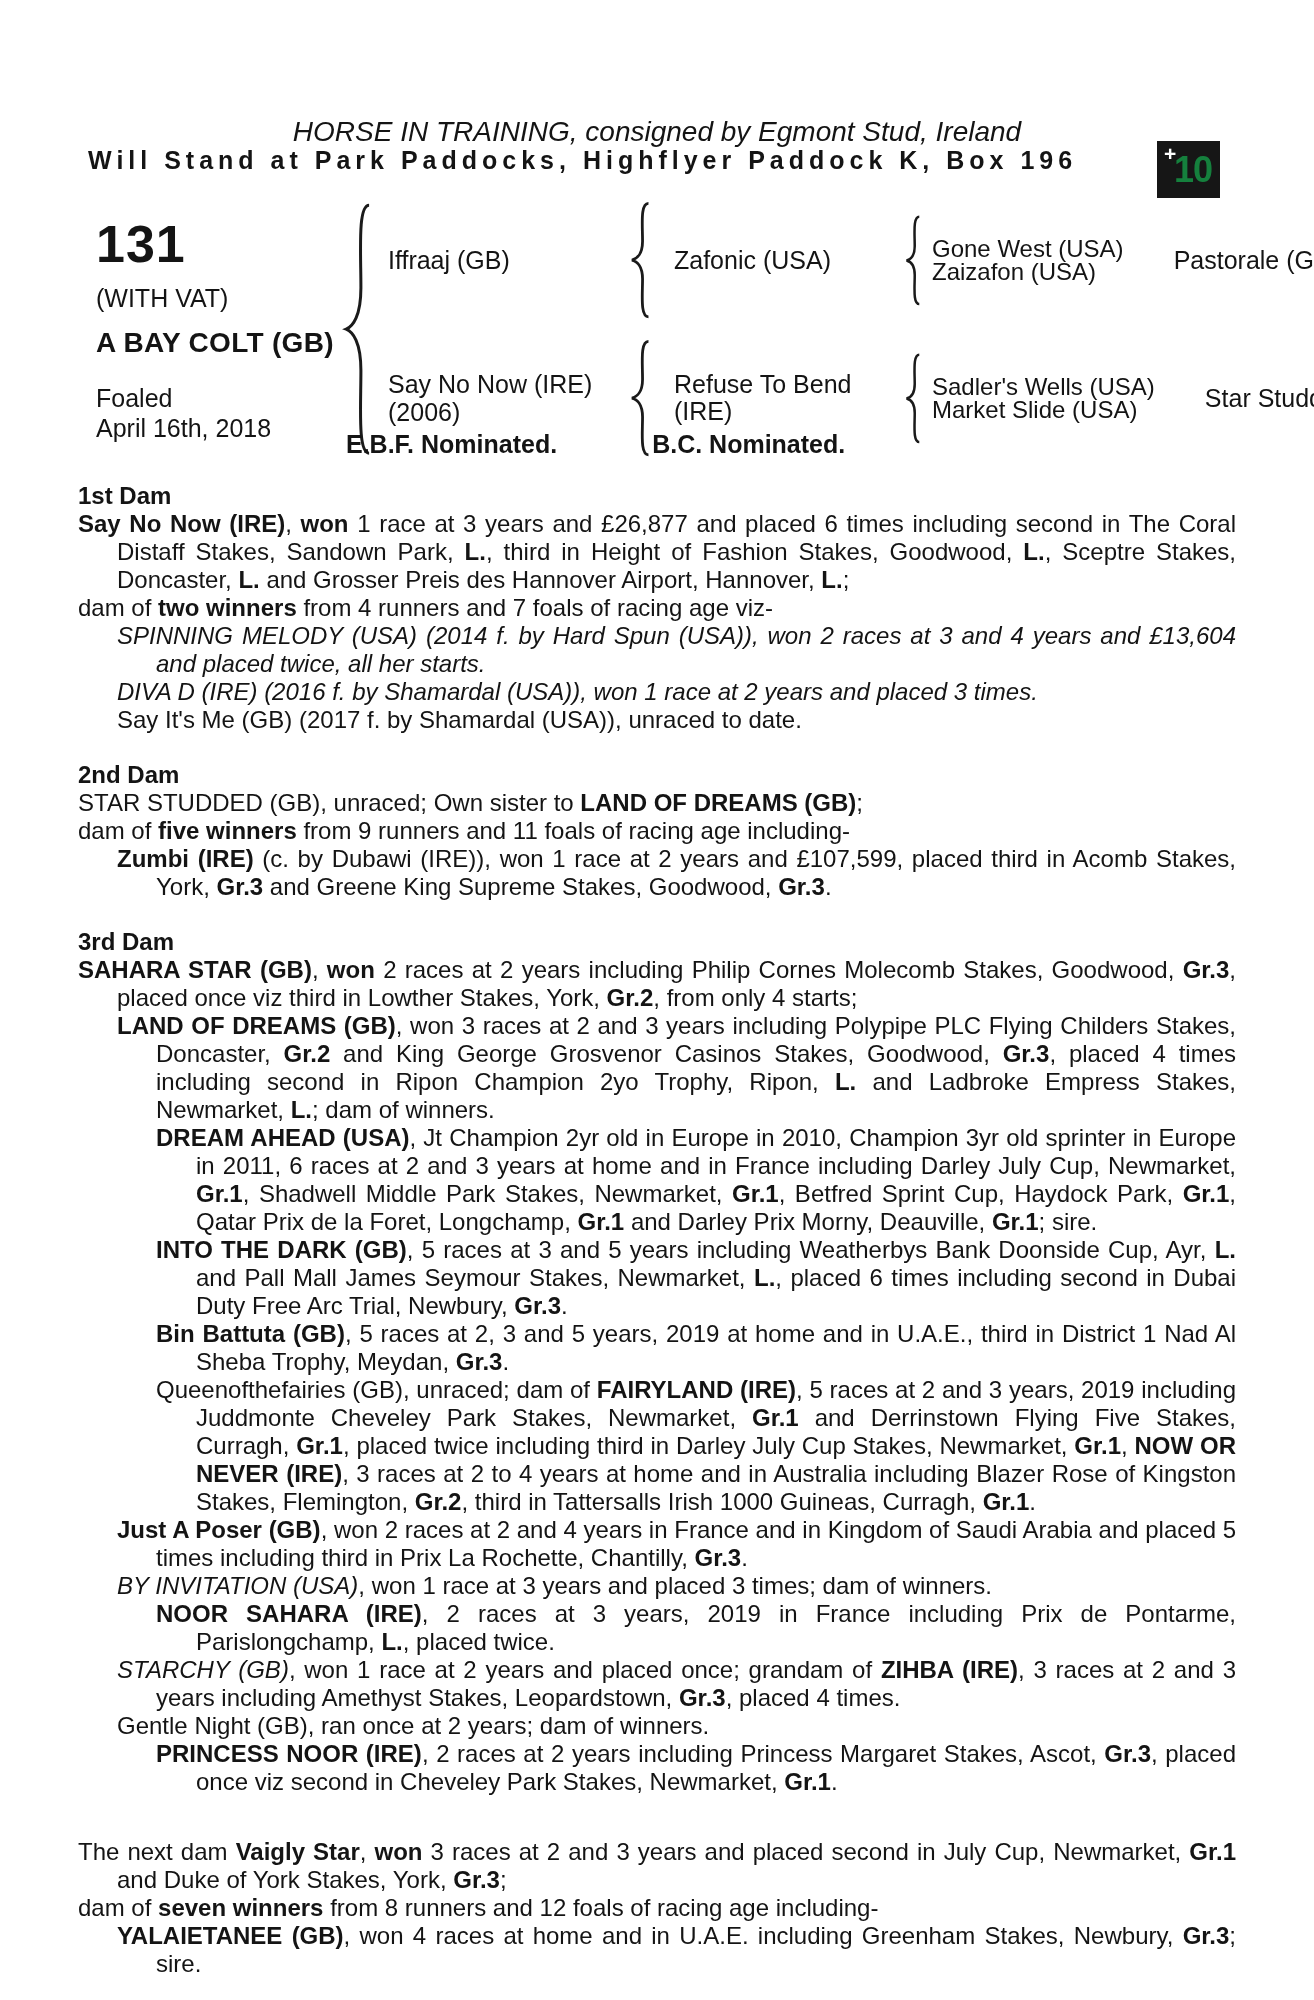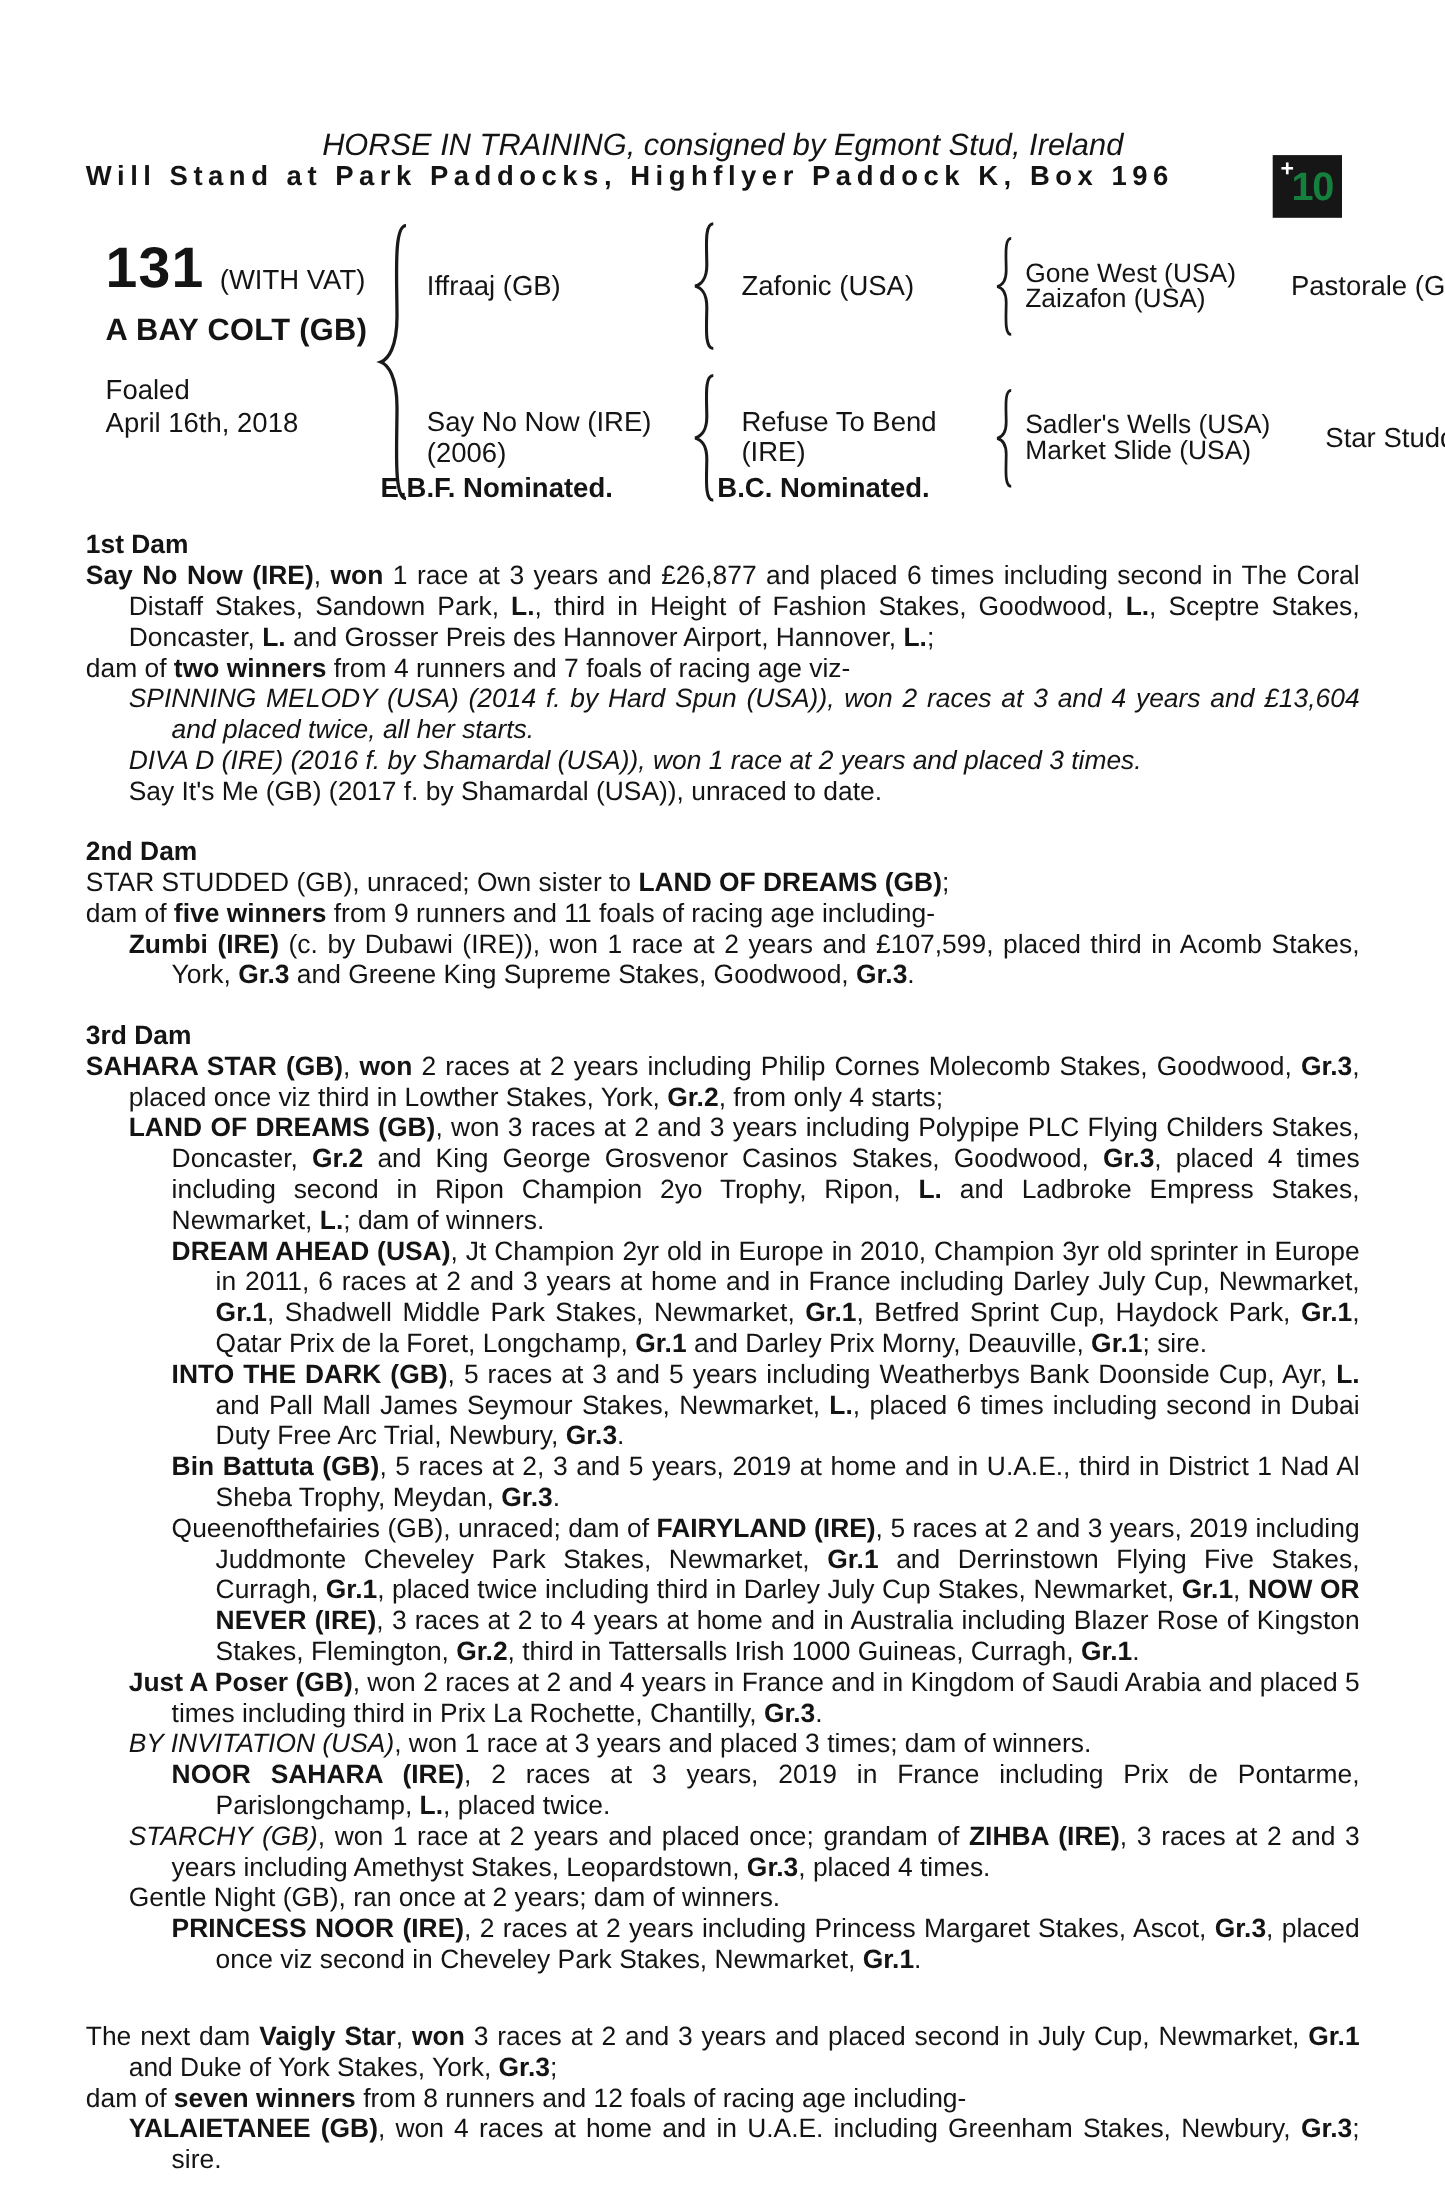--- a/index.html
+++ b/index.html
@@ -3,30 +3,30 @@
 <meta charset="utf-8">
 <title>Lot 131</title>
 <style>
   html,body{margin:0;padding:0;}
   body{
     width:1314px;height:2000px;background:#ffffff;color:#141414;
     font-family:"Liberation Sans",sans-serif;position:relative;overflow:hidden;
   }
   .consign-line{position:absolute;top:116px;left:78px;width:1158px;text-align:center;
     font-style:italic;font-size:28px;}
-  .stand-line{position:absolute;top:146px;left:78px;font-size:25px;font-weight:bold;
+  .stand-line{position:absolute;top:146px;left:88px;font-size:25px;font-weight:bold;
     letter-spacing:5px;white-space:nowrap;}
   
   .badge{position:absolute;left:1157px;top:141px;width:63px;height:57px;background:#161616;}
   .badge .plus{position:absolute;left:7px;top:1px;color:#fff;font-size:21px;font-weight:bold;}
   .badge .num{position:absolute;left:17px;top:8px;color:#15803d;font-size:36px;font-weight:bold;
     letter-spacing:-1px;}
   
   .lot-block{position:absolute;left:96px;top:218px;width:260px;}
-  .lot-row{display:flex;align-items:flex-end;gap:14px;}
+  .lot-row{display:flex;align-items:flex-start;gap:14px;flex-direction:column;}
   .lot-number{font-size:52px;font-weight:bold;line-height:1;letter-spacing:1px;}
   .vat{font-size:25px;}
   .colt{margin-top:14px;font-size:28px;font-weight:bold;white-space:nowrap;letter-spacing:.3px;}
   .foaled{margin-top:24px;font-size:25px;line-height:30px;}
   
   .tree{position:absolute;left:338px;top:198px;display:flex;align-items:center;}
   .brace{display:block;}
   .brace svg{display:block;width:100%;height:100%;}
   .brace.big{width:36px;align-self:stretch;margin:2px 0;}
   .brace.med{width:26px;align-self:stretch;margin:3px 0;}

